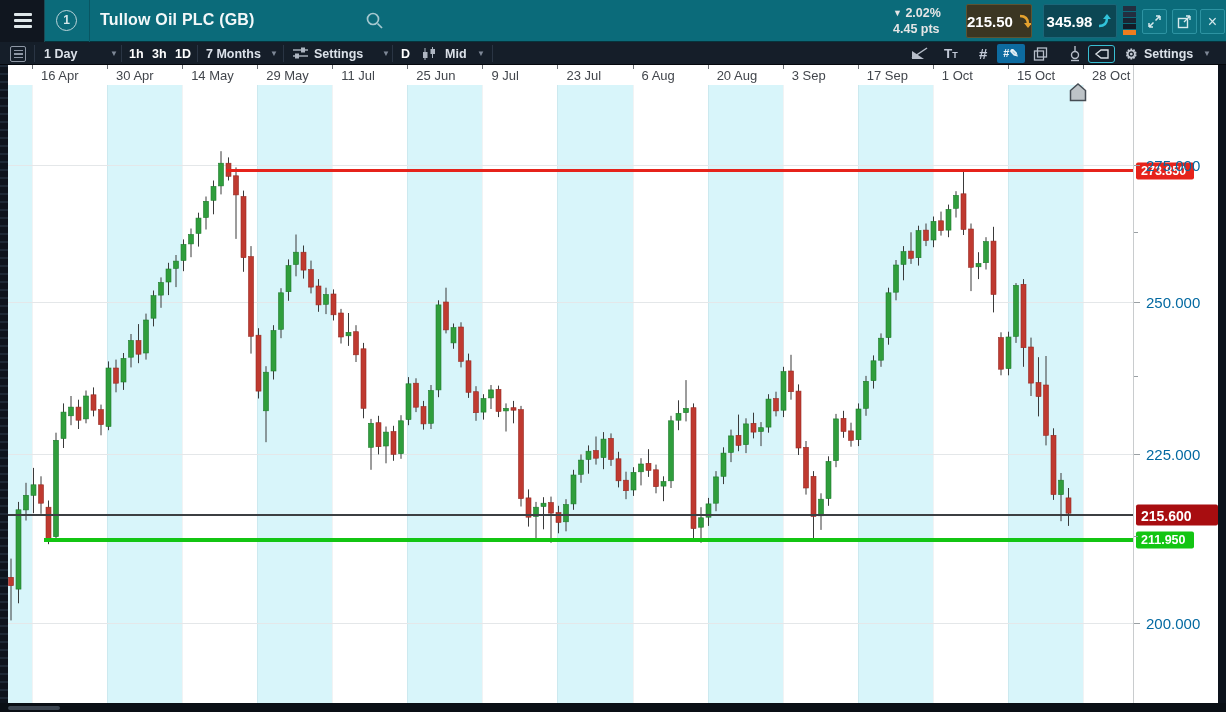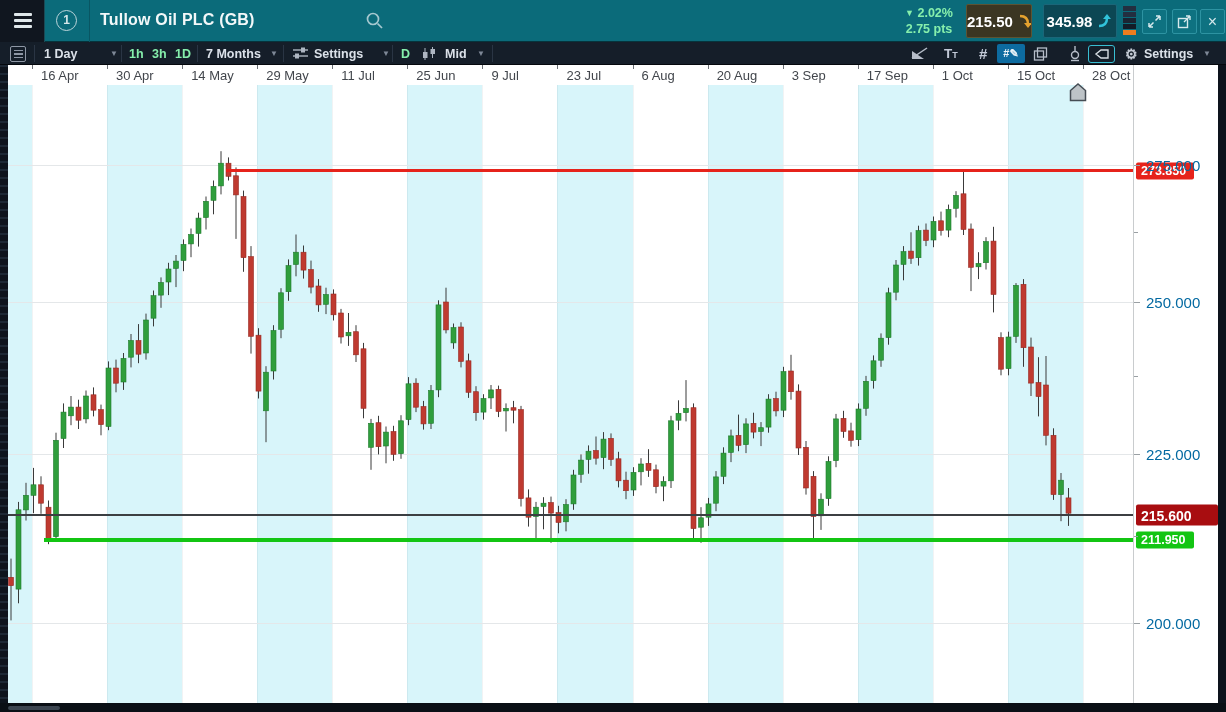--- a/index.html
+++ b/index.html
@@ -10,37 +10,37 @@
             background:#0b6b7a; border-bottom:1px solid #06343c; }
   .menu-block { position:absolute; left:0; top:0; width:45px; height:42px;
                 background:#10161f; border-right:1px solid #1b4a55; cursor:pointer; }
   .menu-block .bar { position:absolute; left:14px; width:18px; height:2.5px; background:#dfe7ea; border-radius:1px; }
   .badge-circle { position:absolute; left:56px; top:10px; width:21px; height:21px; border:1.5px solid #bcd5da;
                   border-radius:50%; color:#d5e6e9; font-size:12px; font-weight:bold; text-align:center;
                   line-height:19px; cursor:pointer; }
   .tb-sep { position:absolute; top:0; width:1px; height:42px; background:#095663; }
   .title { position:absolute; left:100px; top:11px; color:#f3f8f9; font-size:16px; font-weight:bold; letter-spacing:.2px; }
   .search-ic { position:absolute; left:365px; top:11px; cursor:pointer; }
-  .change { position:absolute; left:893px; top:5px; width:72px; text-align:center; color:#86efac;
+  .change { position:absolute; left:893px; top:5px; width:72px; text-align:left; color:#e5e5e5;
             font-size:12.5px; font-weight:bold; line-height:16px; }
   .change .tri { font-size:9px; vertical-align:1px; }
   .dealbox { position:absolute; top:4px; height:34px; border-radius:2px; display:flex; align-items:center;
              justify-content:center; gap:6px; color:#fff; font-size:15px; font-weight:bold; cursor:pointer; }
   .sell { left:966px; width:66px; background:#3b3622; border:1px solid #5c5433; }
   .buy  { left:1043px; width:74px; background:#0c4754; border:1px solid #1b6679; }
   .ladder { position:absolute; left:1123px; top:6px; width:13px; height:30px; cursor:pointer; }
   .ladder div { width:13px; height:4.5px; margin-bottom:1.5px; }
   .sqbtn { position:absolute; top:9px; width:25px; height:25px; background:#0e7281; border:1px solid #2d93a2;
            border-radius:2px; color:#d6e9ec; text-align:center; line-height:23px; font-size:15px; cursor:pointer; }
   
   .toolbar { position:absolute; left:0; top:42px; width:1226px; height:23px; background:#151e29;
              border-bottom:1px solid #05080d; }
   .tb-item { position:absolute; top:0; height:23px; display:flex; align-items:center; color:#dbe1e9;
              font-size:12.5px; font-weight:bold; cursor:pointer; }
-  .yellow { color:#86efac;text-align:center; }
+  .yellow { color:#ffffff;text-align:center; }
   .caret { color:#7e8897; font-size:8px; }
   .vsep { position:absolute; top:3px; width:1px; height:17px; background:#2a3544; }
   .boxicon { width:16px; height:16px; border:1px solid #8e97a5; border-radius:2px; position:relative; }
   .boxicon i { position:absolute; left:3px; height:1.5px; width:9px; background:#8e97a5; }
   .bluebtn { position:absolute; left:997px; top:2px; width:28px; height:19px; background:#0d6ba0; border-radius:2px;
              color:#eaf2f7; font-size:11px; font-weight:bold; text-align:center; line-height:19px; cursor:pointer; }
   .tealbtn { position:absolute; left:1088px; top:2.5px; width:27px; height:18px; border:1.5px solid #38bed2;
              border-radius:3px; cursor:pointer; display:flex; align-items:center; justify-content:center; }
   .ticon { color:#c3cad8; font-size:13.5px; font-weight:bold; cursor:pointer; }
   
@@ -87,21 +87,21 @@
   <div class="badge-circle">1</div>
   <div class="tb-sep" style="left:89px"></div>
   <div class="title">Tullow Oil PLC (GB)</div>
   <svg class="search-ic" width="20" height="20">
     <circle cx="8" cy="8" r="5.5" fill="none" stroke="#a5c8cf" stroke-width="1.7"></circle>
     <line x1="12.5" y1="12.5" x2="17" y2="17" stroke="#a5c8cf" stroke-width="1.7"></line>
   </svg>
   <div class="change">
     <div><span class="tri">▼</span>
       <span>2.02%</span></div>
-    <div>2.75 pts</div>
+    <div>4.45 pts</div>
   </div>
   <div class="dealbox sell">
     <span>215.50</span>
     <svg width="15" height="16">
       <path d="M1,3 Q9,3 9,11" fill="none" stroke="#e5a22e" stroke-width="2.5"></path>
       <polygon points="5,10 13,10 9,15" fill="#e5a22e"></polygon>
     </svg>
   </div>
   <div class="dealbox buy">
     <span>345.98</span>

